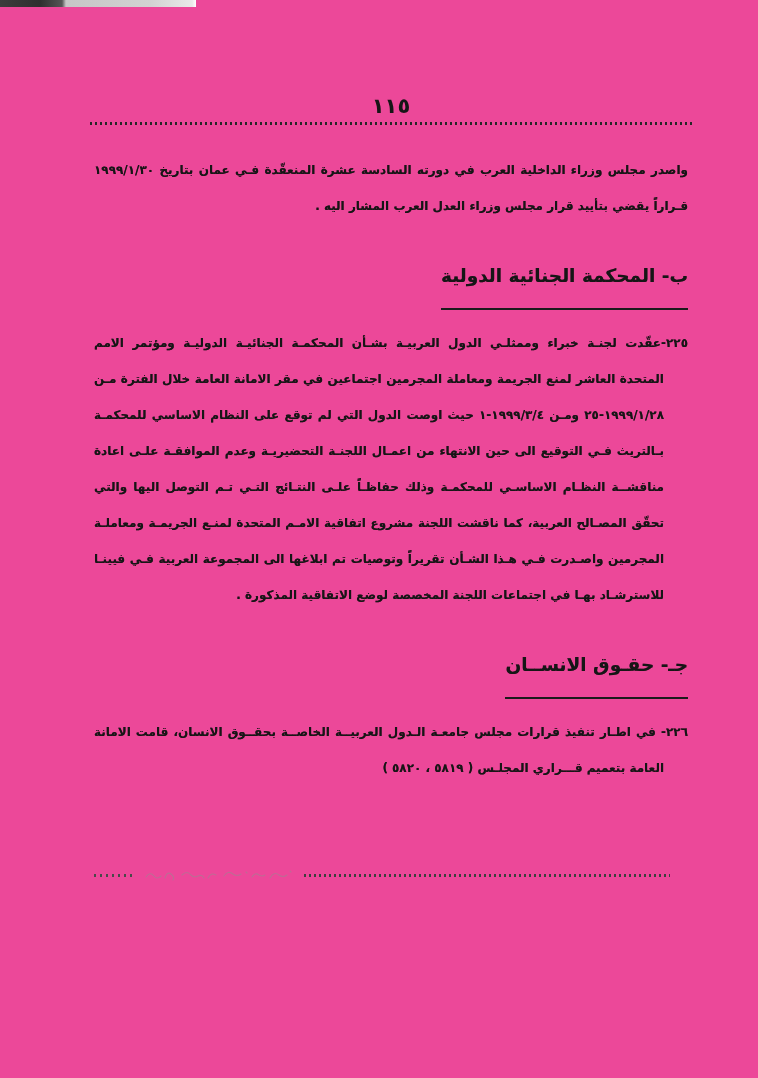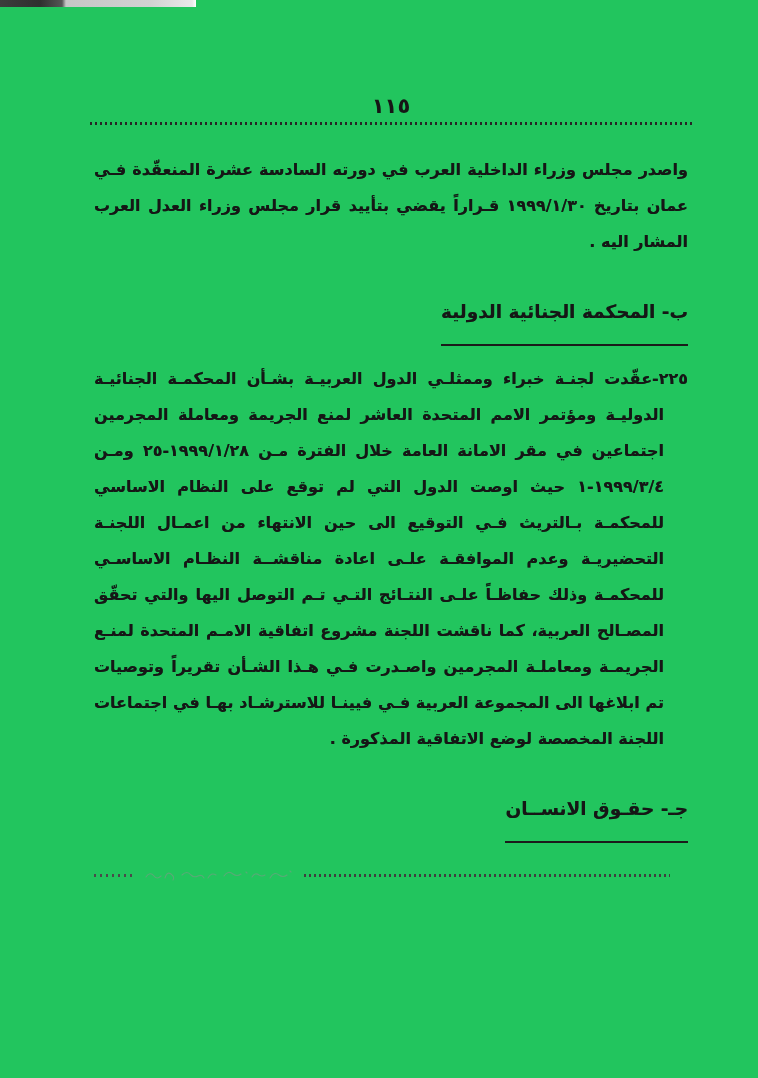--- a/index.html
+++ b/index.html
@@ -1,21 +1,21 @@
 <!DOCTYPE html>
 <html lang="ar"><head>
 <meta charset="utf-8">
 <style>
   html, body { margin: 0; padding: 0; background: #ffffff; }
 
   .page {
     position: relative;
     width: 758px;
     height: 1078px;
-    background: #22c55e;
+    background: #ec4899;
     overflow: hidden;
     font-family: "DejaVu Sans", sans-serif;
     color: #161616;
     direction: rtl;
   }
 
   
   .scan-artifact {
     position: absolute; top: 0; left: 0;
     width: 196px; height: 7px;
@@ -38,21 +38,21 @@
   }
 
   .dotted-rule {
     height: 3px;
     margin: 4px -4px 0 -4px;
     background-image: repeating-linear-gradient(to right, #262626 0 2px, transparent 2px 5px);
     background-size: auto 3px;
   }
 
   .body-text {
-    font-size: 16px;
+    font-size: 12px;
     font-weight: 700;
     line-height: 36px;
     text-align: justify;
     text-align-last: right;
     text-shadow: 0 0 0.5px rgba(0,0,0,0.55);
   }
 
   .intro { margin-top: 27px; }
 
   .section-heading-wrap { margin-top: 41px; }
@@ -106,20 +106,21 @@
     <div class="section-heading-wrap">
       <span class="section-heading">ب- المحكمة الجنائية الدولية</span>
     </div>
 
     <p class="body-text numbered">٢٢٥-عقّدت لجنـة خبراء وممثلـي الدول العربيـة بشـأن المحكمـة الجنائيـة الدوليـة ومؤتمر الامم المتحدة العاشر لمنع الجريمة ومعاملة المجرمين اجتماعين في مقر الامانة العامة خلال الفترة مـن ‪١٩٩٩/١/٢٨-٢٥‬ ومـن ‪١٩٩٩/٣/٤-١‬ حيث اوصت الدول التي لم توقع على النظام الاساسي للمحكمـة بـالتريث فـي التوقيع الى حين الانتهاء من اعمـال اللجنـة التحضيريـة وعدم الموافقـة علـى اعادة مناقشــة النظـام الاساسـي للمحكمـة وذلك حفاظـاً علـى النتـائج التـي تـم التوصل اليها والتي تحقّق المصـالح العربية، كما ناقشت اللجنة مشروع اتفاقية الامـم المتحدة لمنـع الجريمـة ومعاملـة المجرمين واصـدرت فـي هـذا الشـأن تقريراً وتوصيات تم ابلاغها الى المجموعة العربية فـي فيينـا للاسترشـاد بهـا في اجتماعات اللجنة المخصصة لوضع الاتفاقية المذكورة .</p>
 
     <div class="section-heading-wrap">
       <span class="section-heading">جـ- حقـوق الانســان</span>
     </div>
 
+    <p class="body-text numbered">٢٢٦- في اطـار تنفيذ قرارات مجلس جامعـة الـدول العربيــة الخاصــة بحقــوق الانسان، قامت الامانة العامة بتعميم قـــراري المجلـس ( ٥٨١٩ ، ٥٨٢٠ )</p>
 
   </div>
 
   <div class="footer">
     <div class="footer-dots-short"></div>
     <svg class="footer-scribble" viewBox="0 0 156 18" xmlns="http://www.w3.org/2000/svg">
       <g fill="none" stroke="#8f8f8f" stroke-width="1.1" stroke-linecap="round">
         <path d="M4 11 q4 -6 8 -1 q3 4 7 0 M23 12 q2 -7 6 -4 q4 3 2 6"></path>
         <path d="M40 9 q5 -5 9 0 q3 3 7 1 q4 -2 6 2 M66 12 q3 -6 8 -3"></path>
         <path d="M82 10 q4 -6 9 -2 q4 3 8 0 M104 6 l1 1 M110 11 q3 -5 7 -2 q3 2 6 0"></path>

